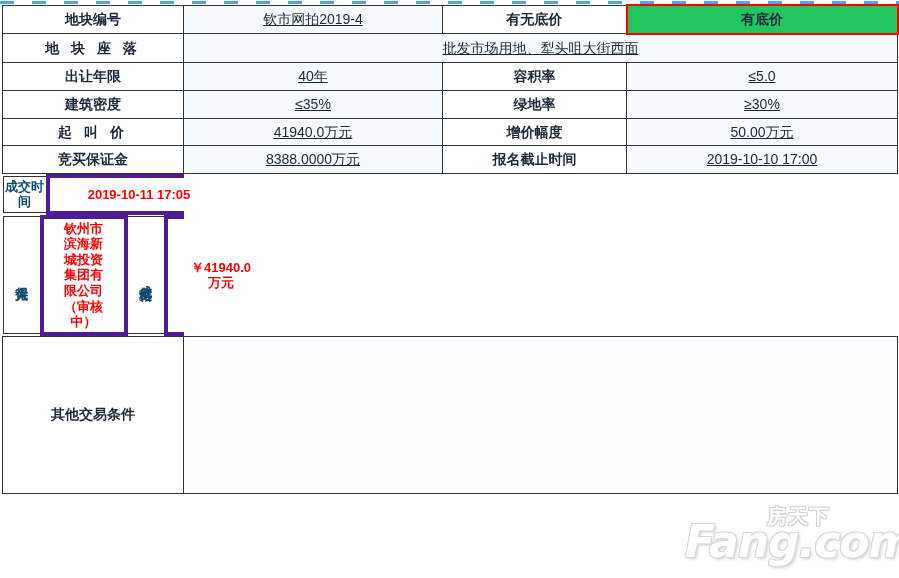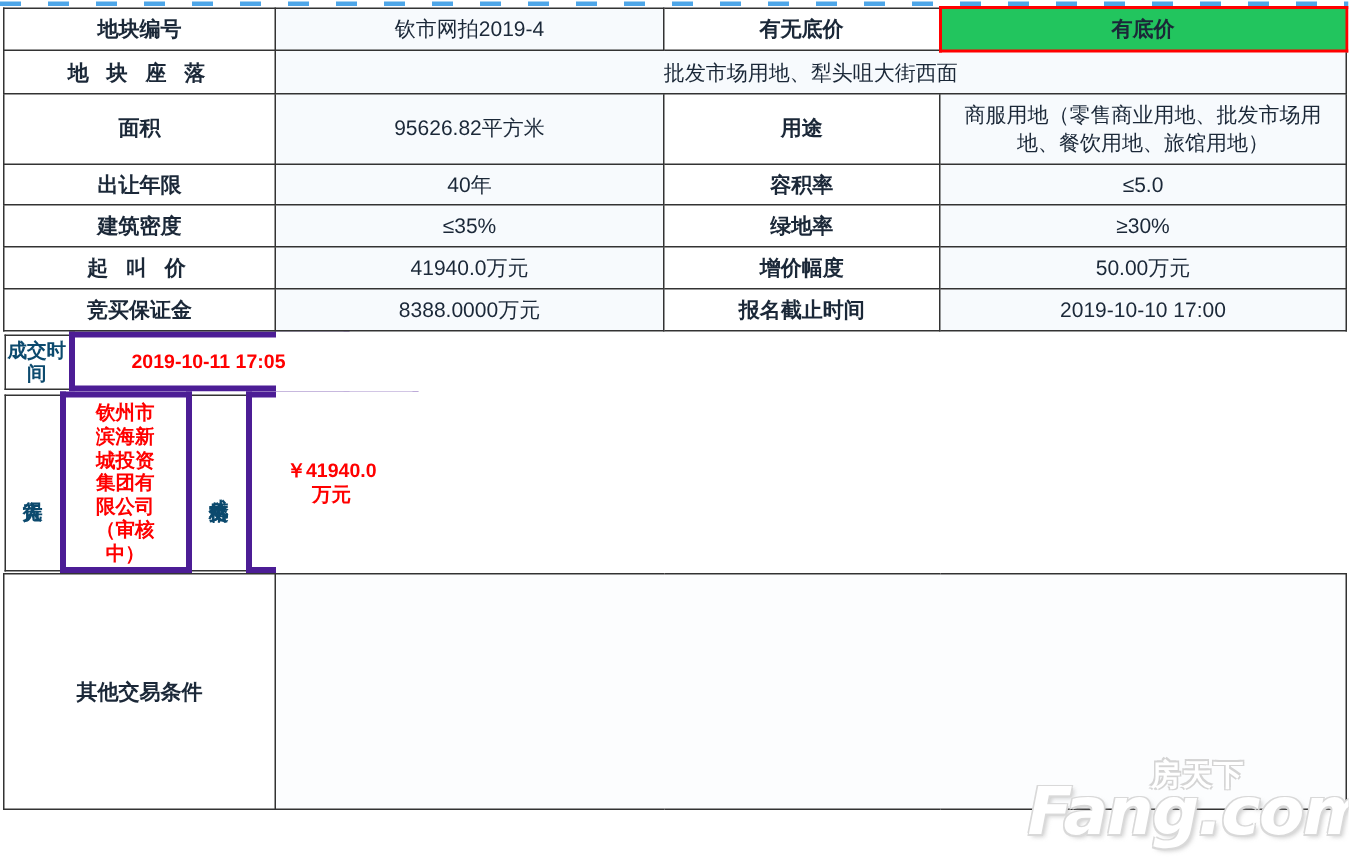--- a/index.html
+++ b/index.html
@@ -52,20 +52,21 @@
   }
   td.lbl {
     font-weight: bold;
     background: #ffffff;
     color: #20303f;
   }
   td.val {
     background: #f7fafd;
     color: #3a4a58;
     font-weight: normal;
+    text-decoration: underline;
   }
   td.val-red {
     background: #22c55e;
     color: #ff0000;
     font-weight: bold;
     border: 2px solid #ff0000 !important;
   }
   .sp-lbl {
     letter-spacing: 4px;
   }
@@ -185,26 +186,20 @@
         <td class="val">钦市网拍2019-4</td>
         <td class="lbl">有无底价</td>
         <td class="val-red">有底价</td>
       </tr>
 
       <tr>
         <td class="lbl sp-lbl">地 块 座 落</td>
         <td class="val" colspan="3">批发市场用地、犁头咀大街西面</td>
       </tr>
 
-      <tr>
-        <td class="lbl">面积</td>
-        <td class="val">95626.82平方米</td>
-        <td class="lbl">用途</td>
-        <td class="val">商服用地（零售商业用地、批发市场用地、餐饮用地、旅馆用地）</td>
-      </tr>
 
       <tr>
         <td class="lbl">出让年限</td>
         <td class="val">40年</td>
         <td class="lbl">容积率</td>
         <td class="val">≤5.0</td>
       </tr>
 
       <tr>
         <td class="lbl">建筑密度</td>

